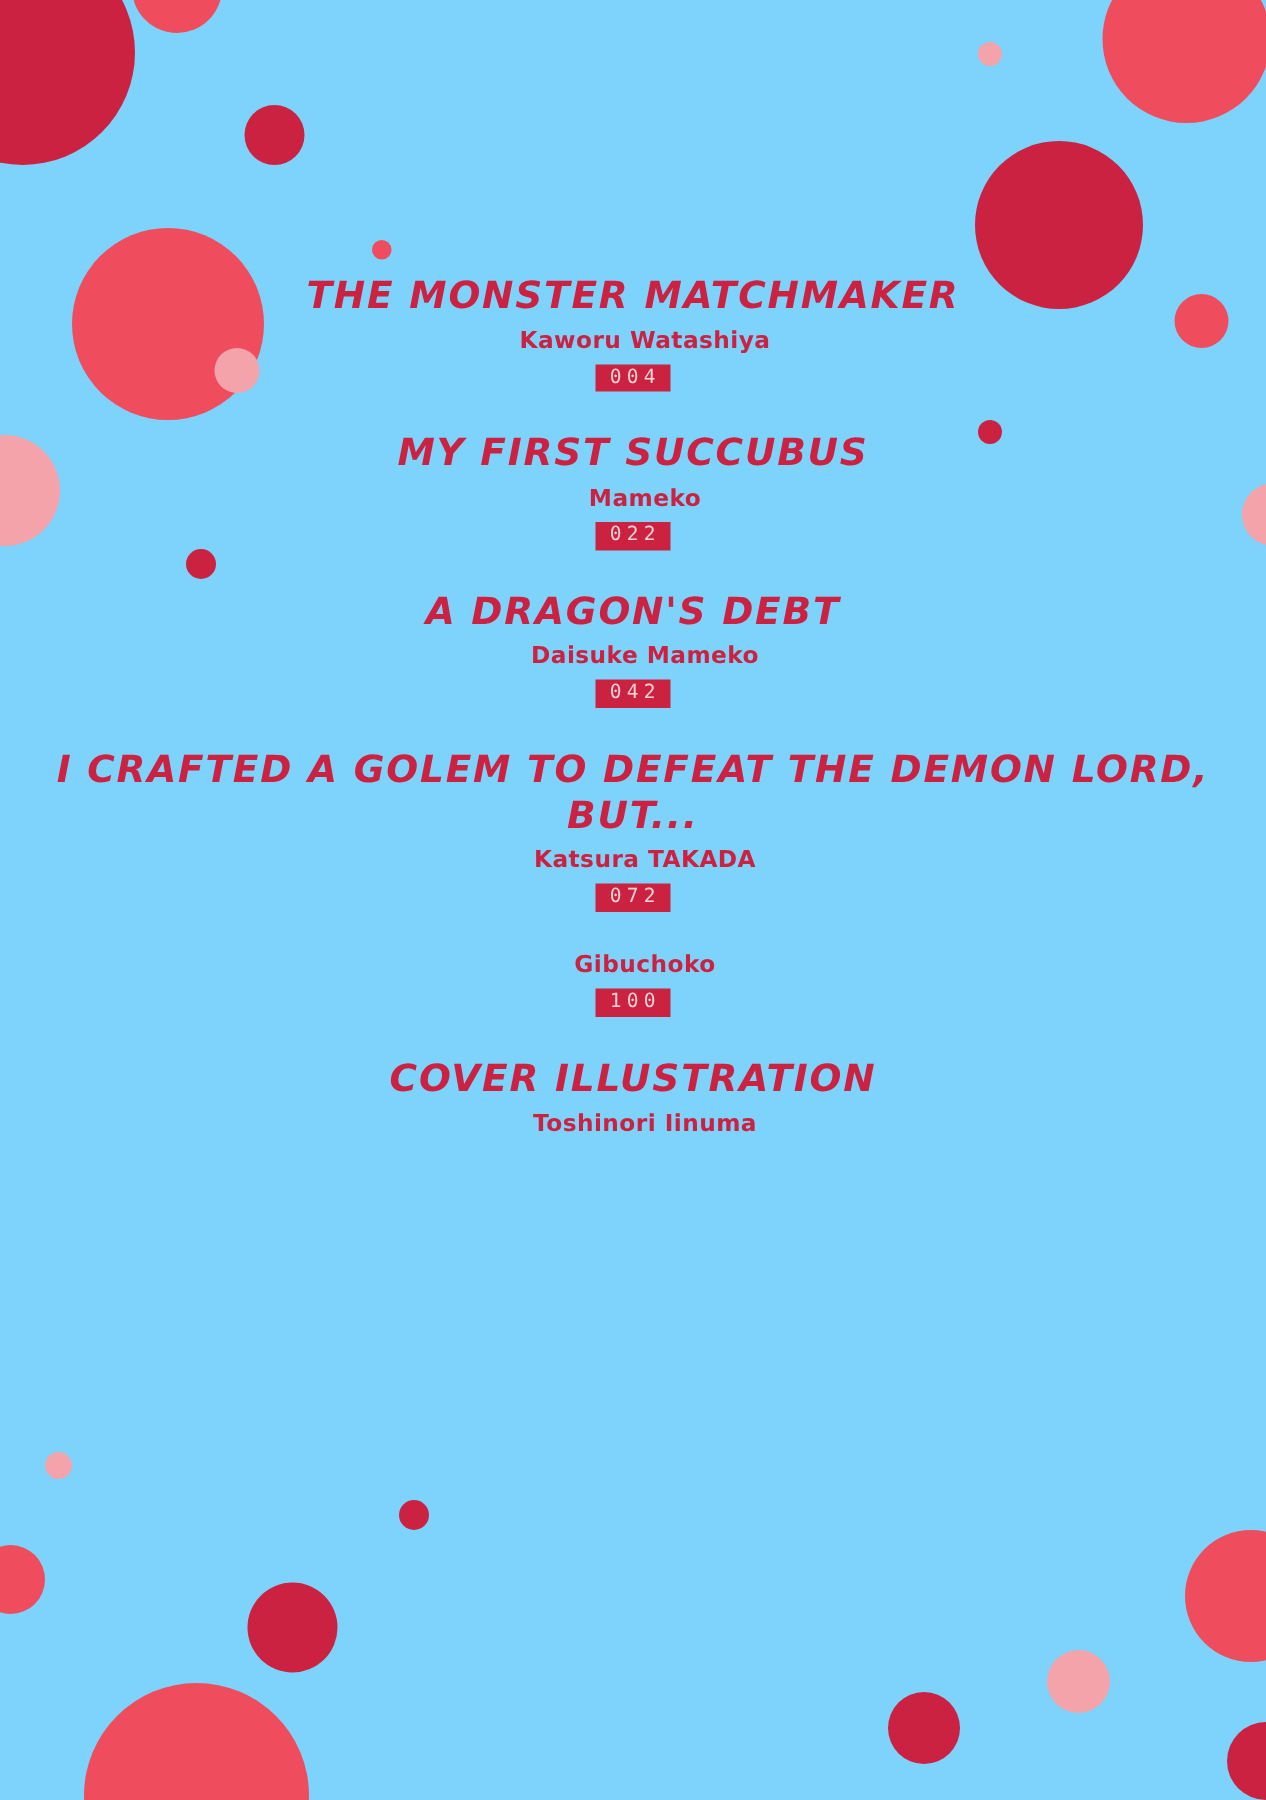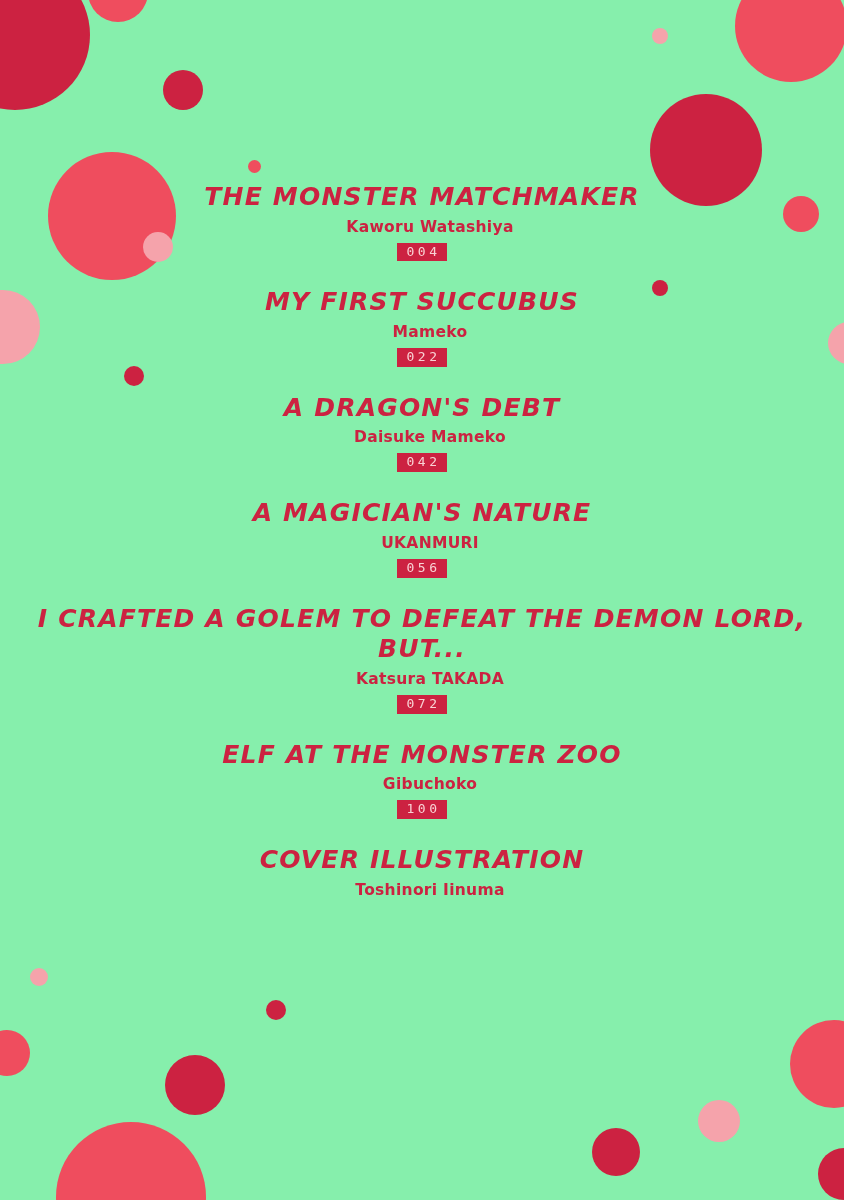--- a/index.html
+++ b/index.html
@@ -10,21 +10,21 @@
     width: 844px;
     height: 1200px;
     background: #f9d2d4;
     font-family: "Liberation Sans", sans-serif;
     overflow: hidden;
   }
   #page {
     position: relative;
     width: 844px;
     height: 1200px;
-    background: #86efac;
+    background: #7dd3fc;
     overflow: hidden;
   }
   .deco {
     position: absolute;
     border-radius: 50%;
     pointer-events: none;
   }
   #toc {
     position: absolute;
     left: 0;
@@ -100,22 +100,21 @@
       <div class="deco" style="left: 592px; top: 1128px; width: 48px; height: 48px; background: rgb(204, 34, 65);"></div>
       <div class="deco" style="left: 698px; top: 1100px; width: 42px; height: 42px; background: rgb(245, 163, 171);"></div>
       <div class="deco" style="left: 790px; top: 1020px; width: 88px; height: 88px; background: rgb(239, 77, 94);"></div>
       <div class="deco" style="left: 818px; top: 1148px; width: 52px; height: 52px; background: rgb(204, 34, 65);"></div>
     </div>
 
   <div id="toc">
       <div class="entry"><div class="entry-title">THE MONSTER MATCHMAKER</div><div class="entry-author">Kaworu Watashiya</div><div class="entry-page">004</div></div>
       <div class="entry"><div class="entry-title">MY FIRST SUCCUBUS</div><div class="entry-author">Mameko</div><div class="entry-page">022</div></div>
       <div class="entry"><div class="entry-title">A DRAGON'S DEBT</div><div class="entry-author">Daisuke Mameko</div><div class="entry-page">042</div></div>
-      <div class="entry"><div class="entry-title">A MAGICIAN'S NATURE</div><div class="entry-author">UKANMURI</div><div class="entry-page">056</div></div>
       <div class="entry"><div class="entry-title">I CRAFTED A GOLEM TO DEFEAT THE DEMON LORD, BUT...</div><div class="entry-author">Katsura TAKADA</div><div class="entry-page">072</div></div>
-      <div class="entry"><div class="entry-title">ELF AT THE MONSTER ZOO</div><div class="entry-author">Gibuchoko</div><div class="entry-page">100</div></div>
+      <div class="entry"><div class="entry-author">Gibuchoko</div><div class="entry-page">100</div></div>
       <div class="entry last">
         <div class="entry-title">COVER ILLUSTRATION</div>
         <div class="entry-author">Toshinori Iinuma</div>
       </div>
     </div>
 
 </div>
 
 </body></html>

